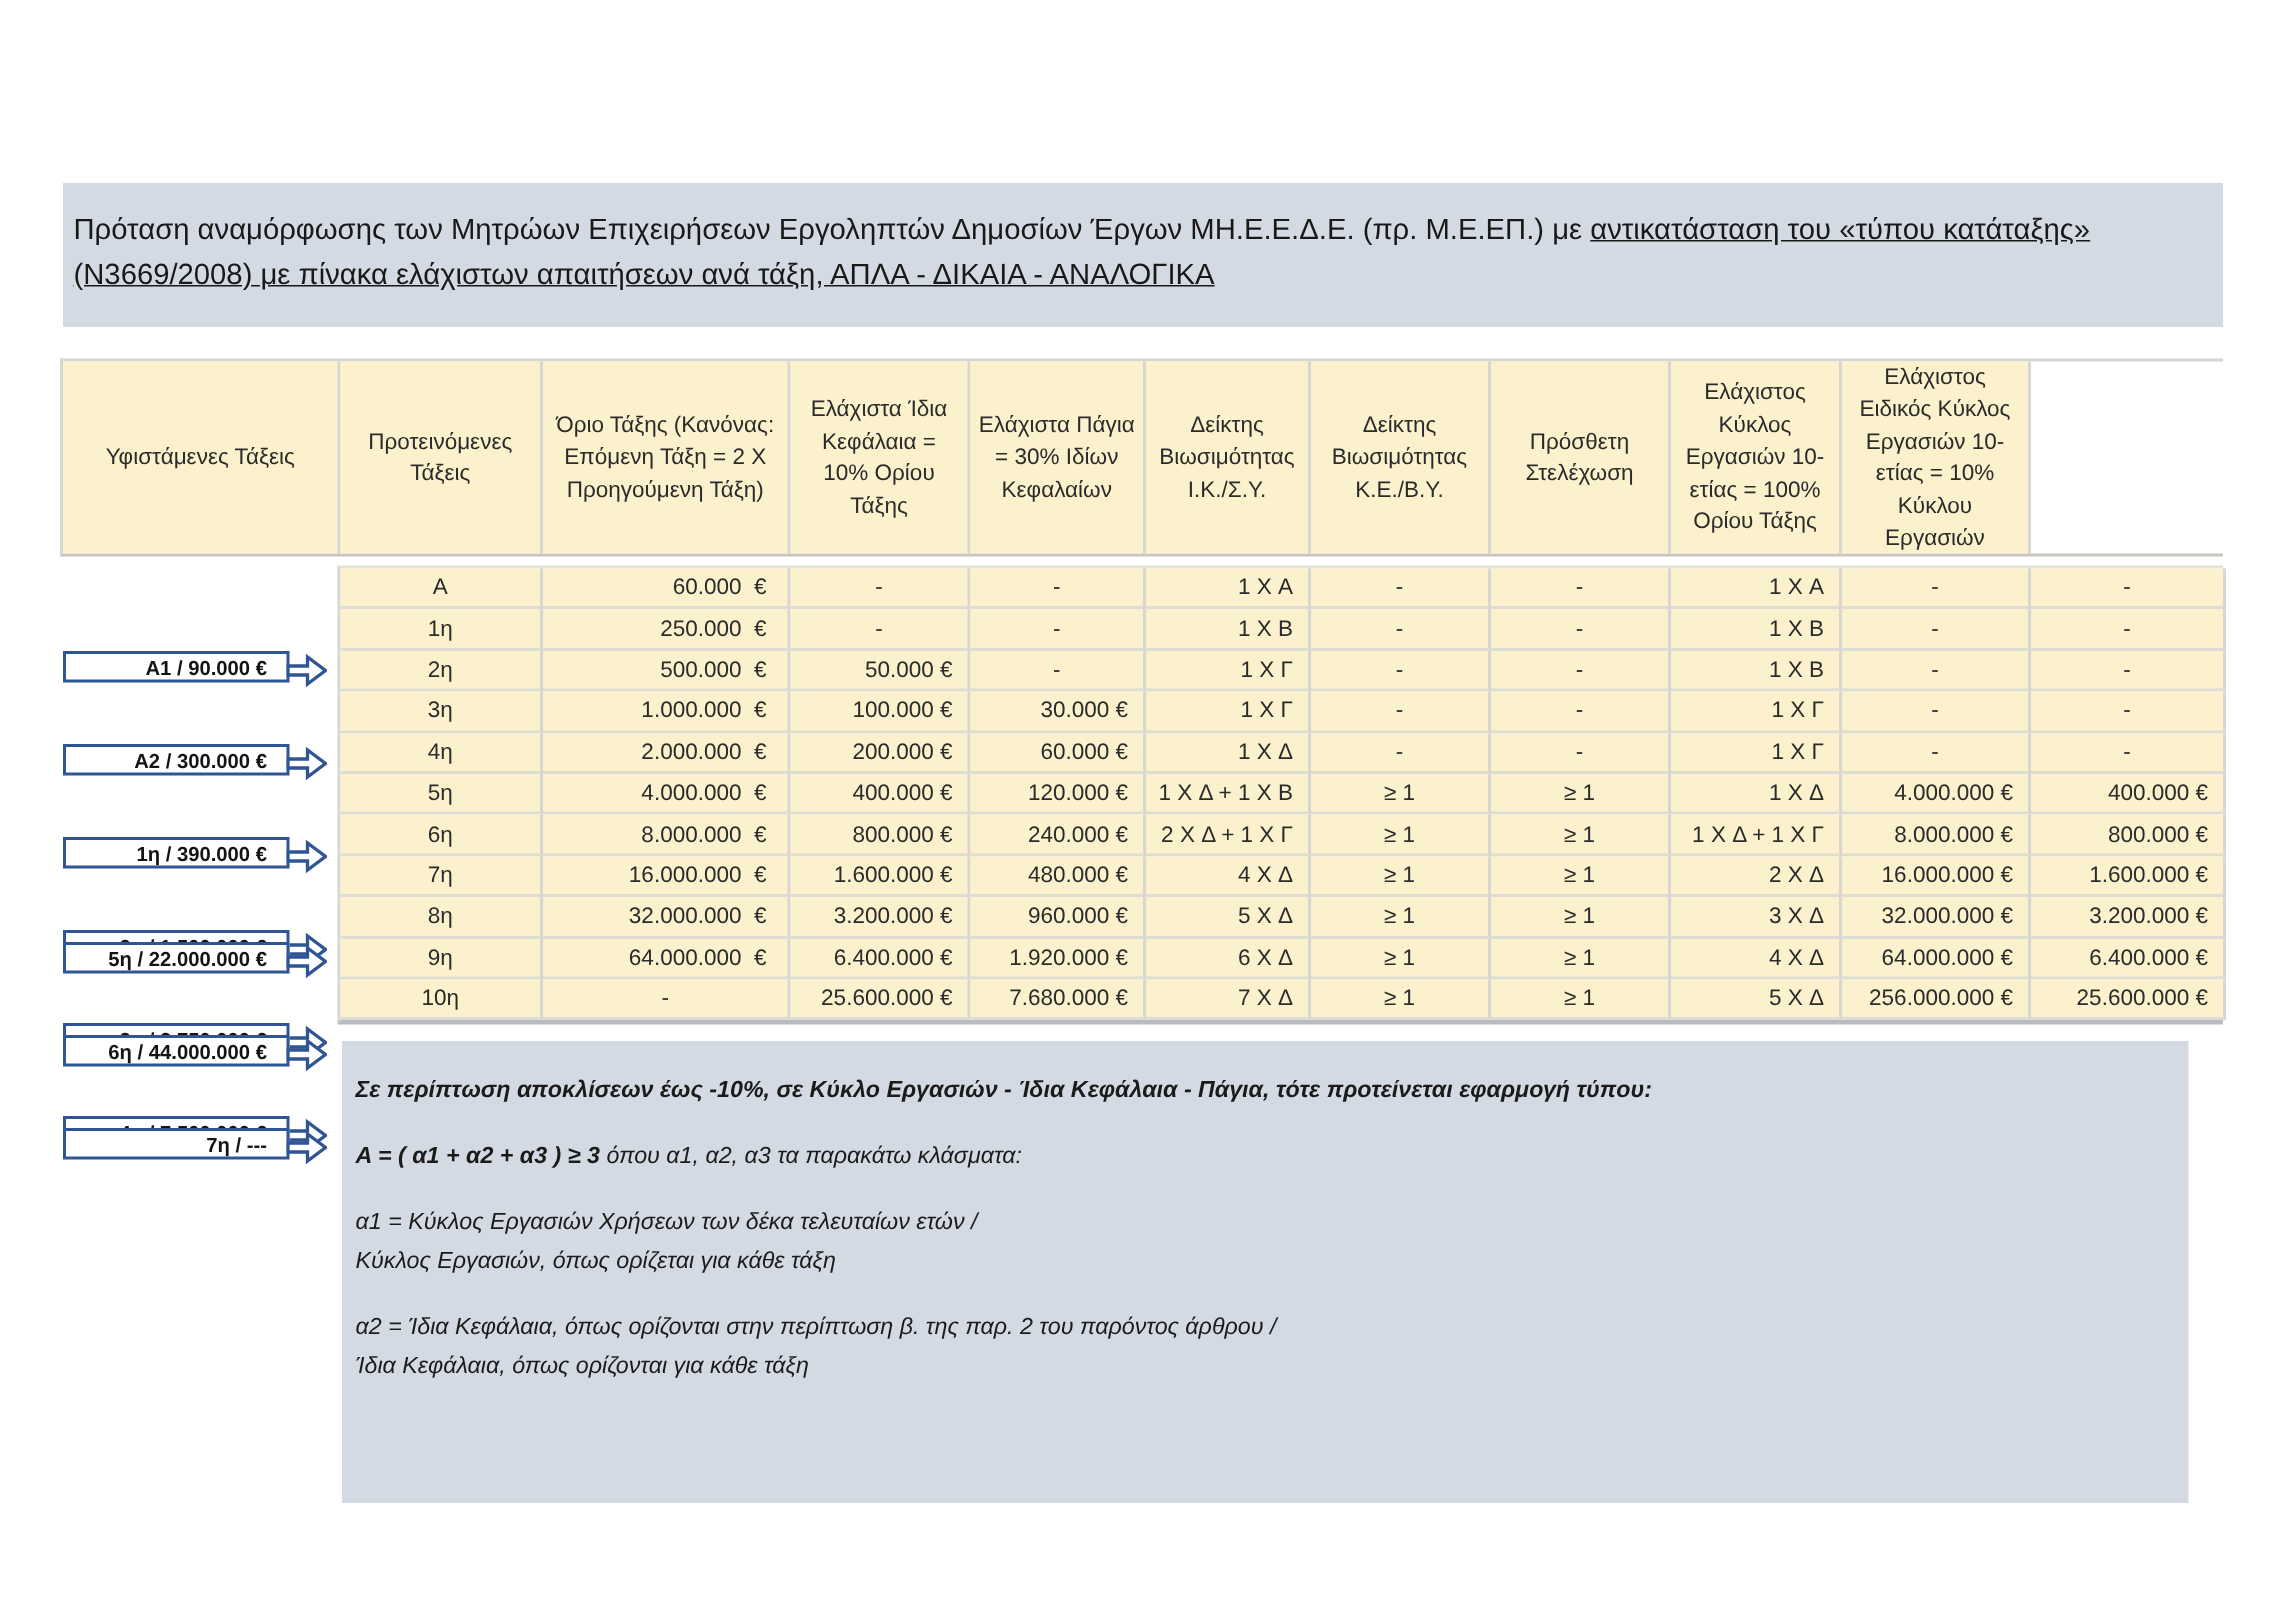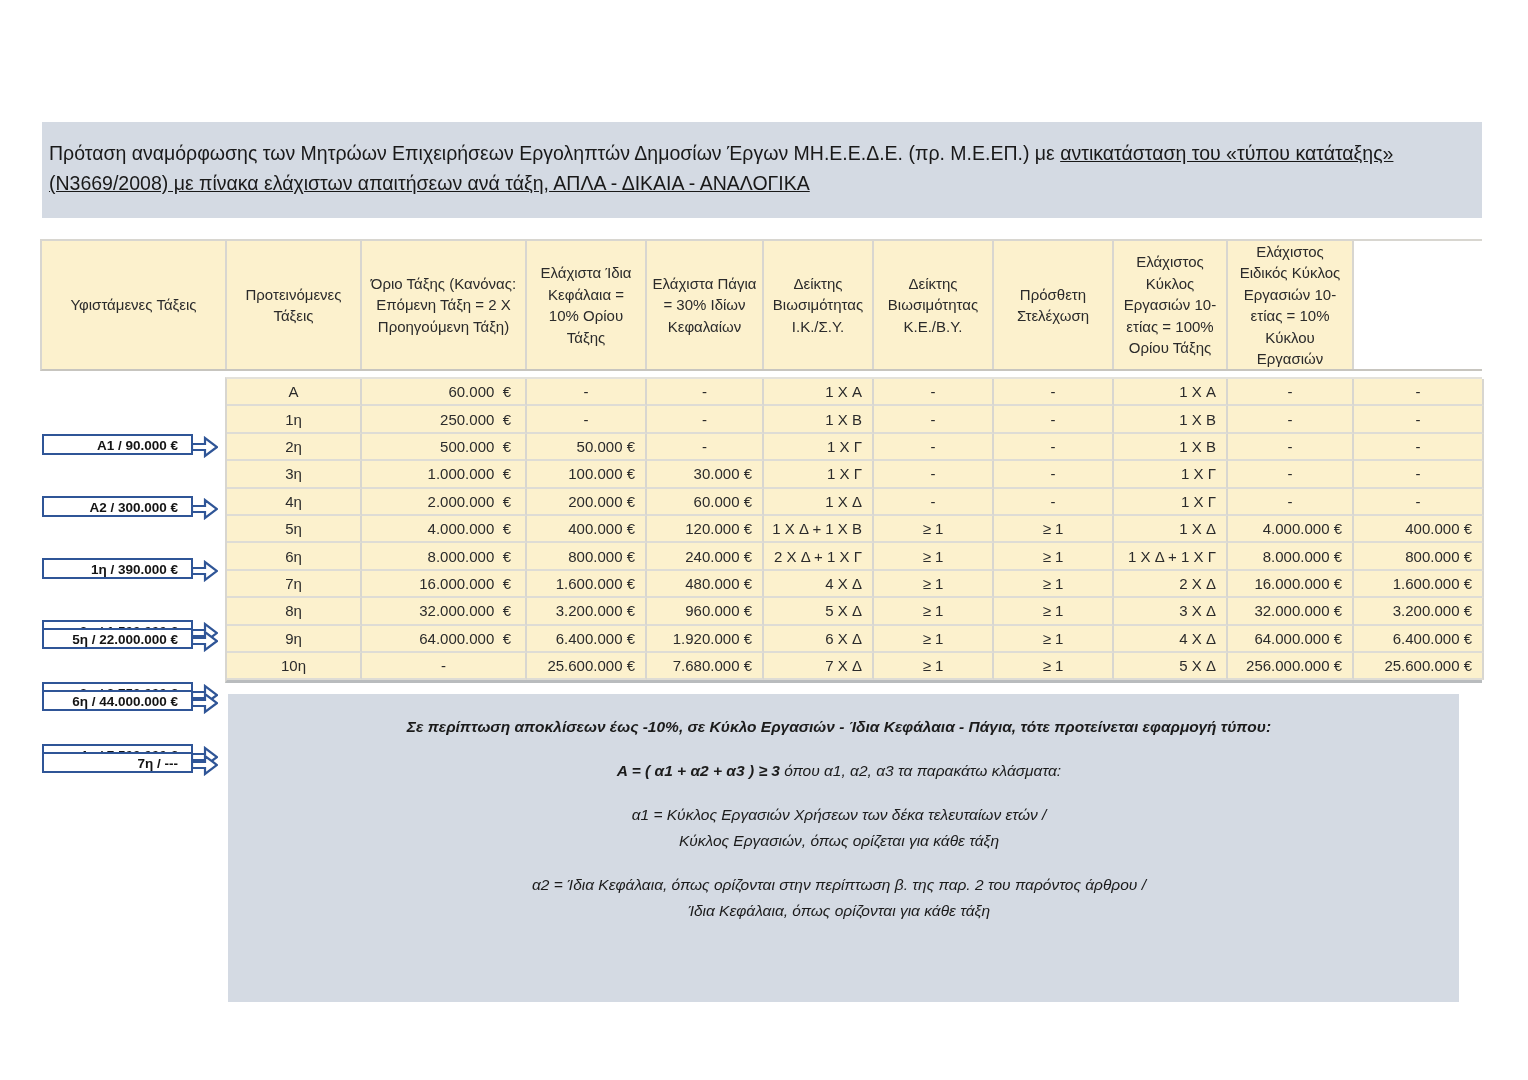--- a/index.html
+++ b/index.html
@@ -80,21 +80,21 @@
   }
   .arrow{position:absolute;right:-27px;top:0;}
 
   
   .notes-panel{
     position:absolute;left:228px;top:694px;width:1231px;height:308px;
     background:var(--panel-bg);box-sizing:border-box;
     padding:20px 18px 0 9px;
     font-size:15.5px;font-style:italic;line-height:26px;color:#1b1b1b;
   }
-  .notes-panel p{margin:0 0 18px 0;text-align:center;}
+  .notes-panel p{margin:0 0 18px 0;}
   .bold{font-weight:700;}
 </style>
 </head>
 <body>
 
 <div class="page" data-name="document-page">
 
   <div class="title-panel" data-name="proposal-header">
     <div data-name="title-line-1"><span data-name="title-text">Πρόταση αναμόρφωσης των Μητρώων Επιχειρήσεων Εργοληπτών Δημοσίων Έργων ΜΗ.Ε.Ε.Δ.Ε. (πρ. Μ.Ε.ΕΠ.) με </span><span class="u" data-name="title-underlined-text">αντικατάσταση του «τύπου κατάταξης»</span></div>
     <div data-name="title-line-2"><span class="u" data-name="title-underlined-text">(Ν3669/2008) με πίνακα ελάχιστων απαιτήσεων ανά τάξη, ΑΠΛΑ - ΔΙΚΑΙΑ - ΑΝΑΛΟΓΙΚΑ</span></div>

